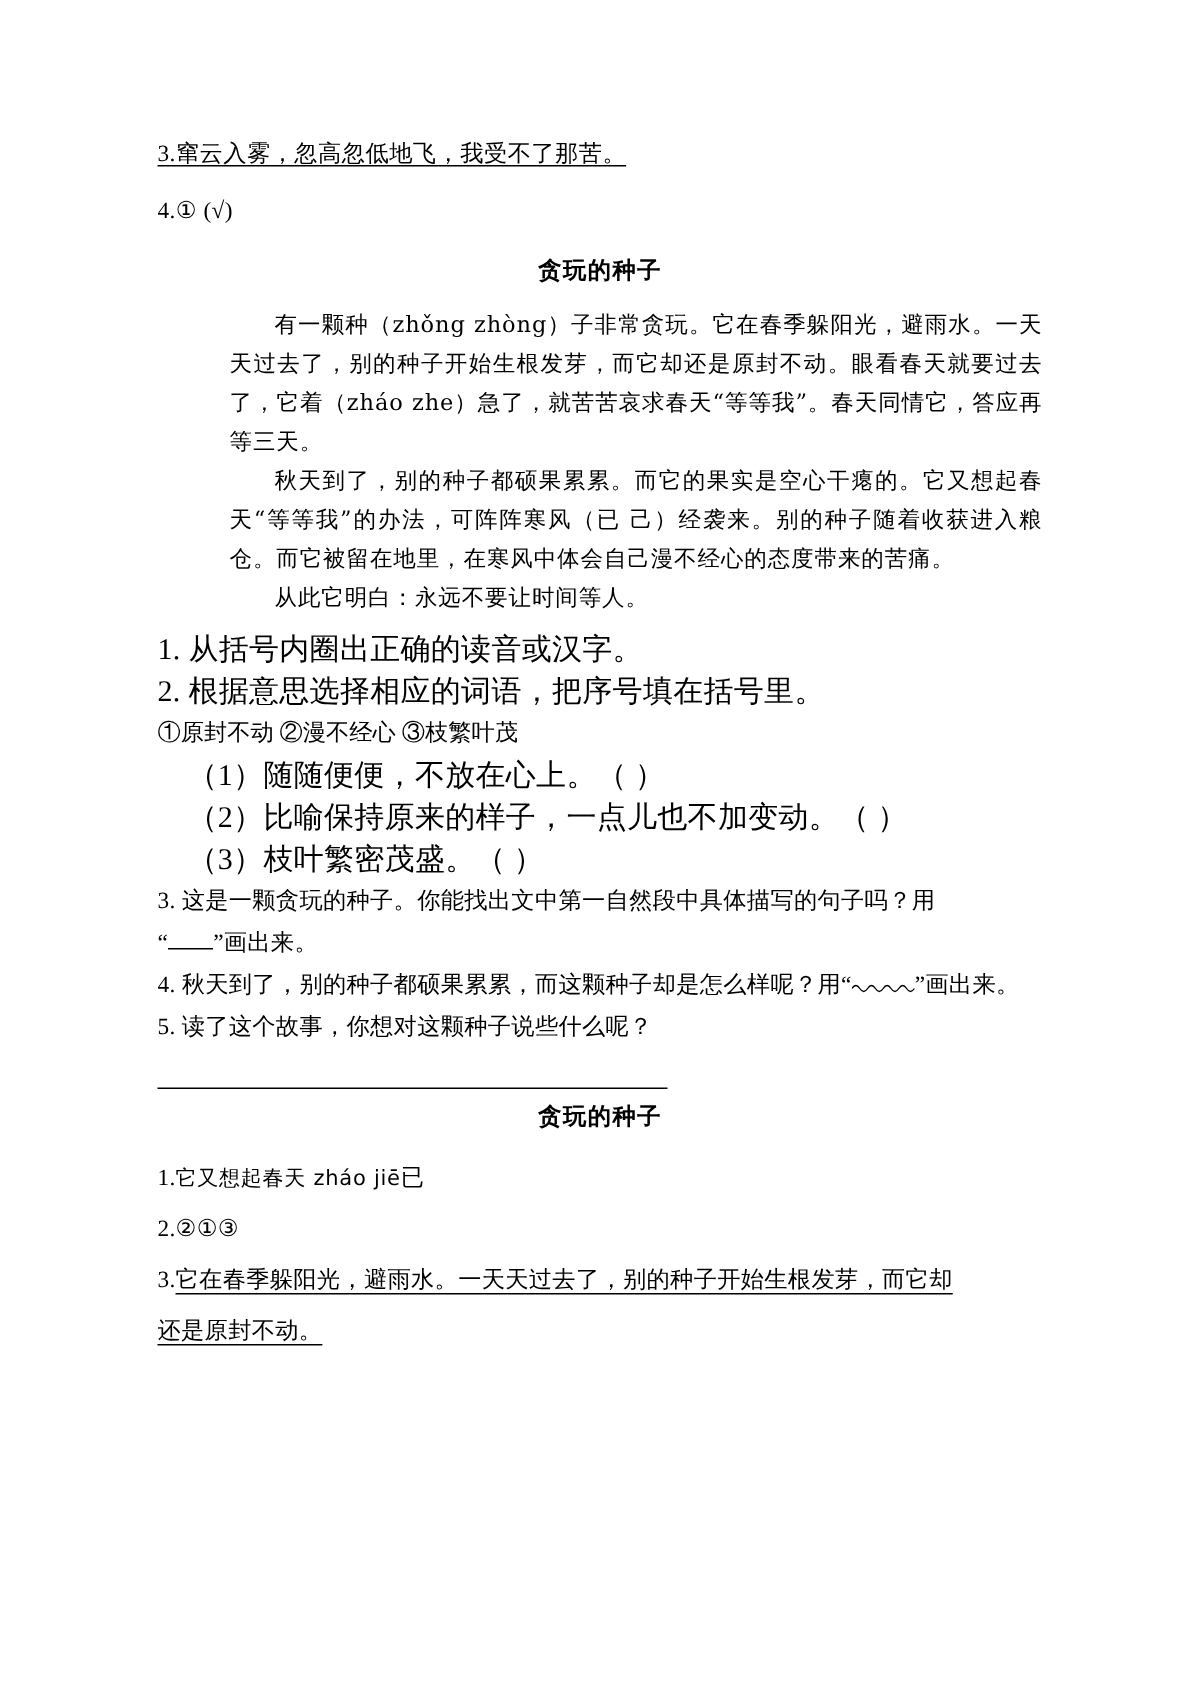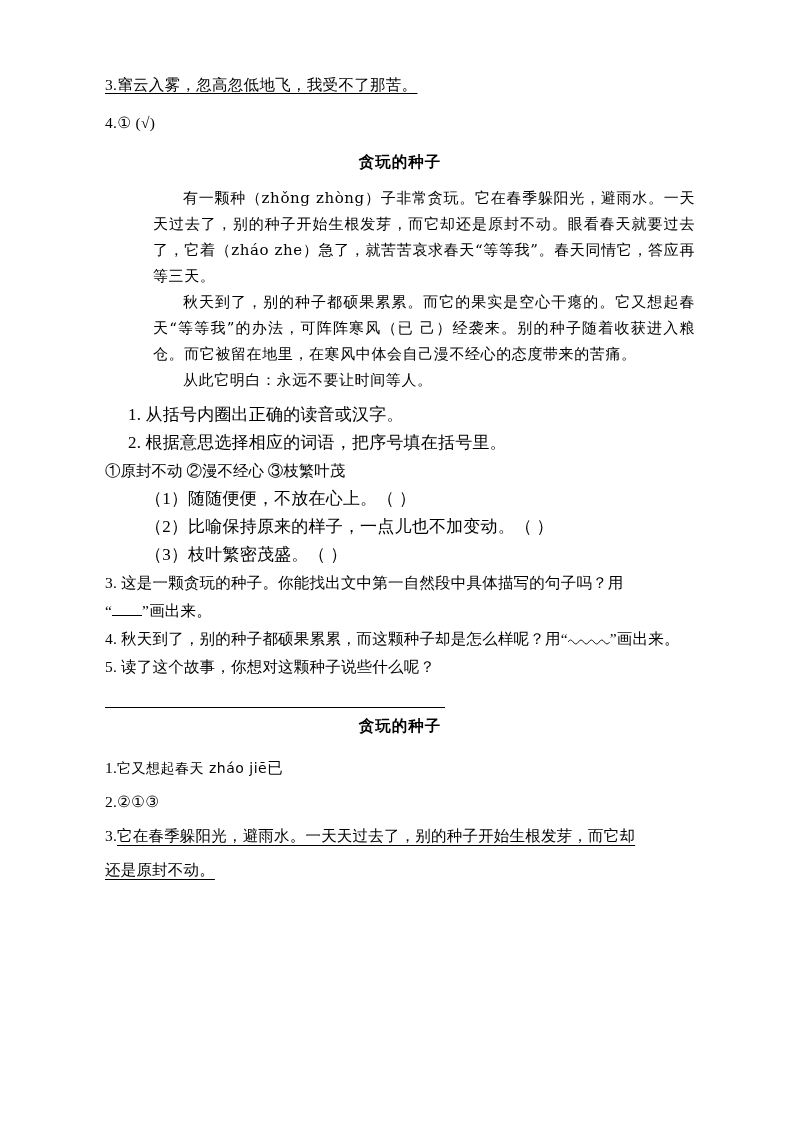--- a/index.html
+++ b/index.html
@@ -19,21 +19,21 @@
     position: absolute;
     left: 0; top: 0;
     width: 793px;
     height: 1122px;
     padding: 0;
     box-sizing: border-box;
   }
   .content {
     position: absolute;
     left: 105px;
-    top: 70px;
+    top: 88px;
     width: 590px;
   }
 
   
   .line {
     font-size: 15.5px;
     line-height: 30px;
     letter-spacing: 0.3px;
     white-space: pre-wrap;
   }
@@ -59,24 +59,23 @@
     letter-spacing: 0.6px;
     text-align: justify;
   }
   .passage {
     margin-top: 12px;
     margin-left: 48px;
   }
 
   
   .q {
-    font-size: 17px;
+    font-size: 20px;
     line-height: 28px;
     letter-spacing: 0.2px;
-    margin-left: 23px;
   }
   .q.indent1 {
     text-indent: 1em;
   }
   .q-hang {
     font-size: 15.5px;
     line-height: 28px;
     letter-spacing: 0.2px;
   }
   .opts {

